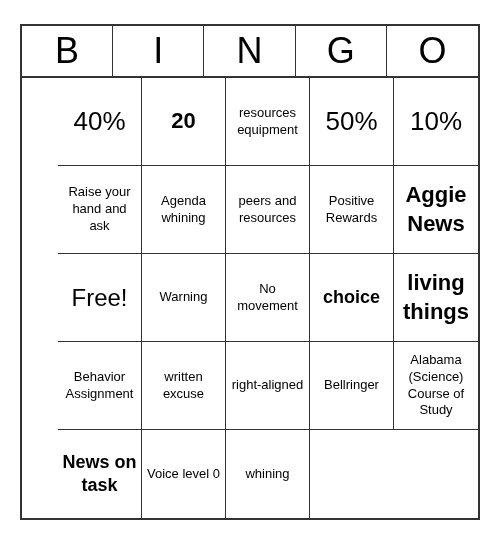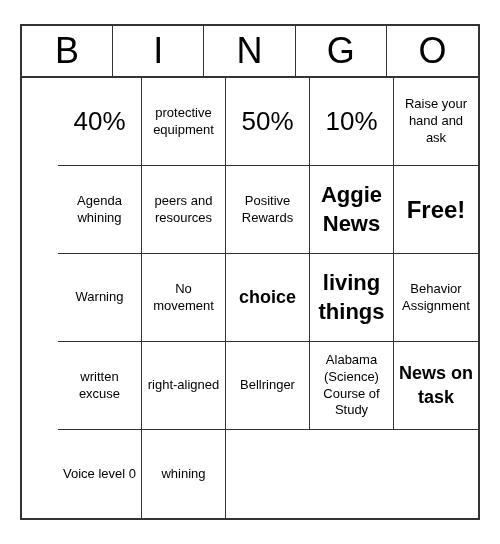--- a/index.html
+++ b/index.html
@@ -75,41 +75,42 @@
       font-weight: bold;
     }
 
     .bingo-cell.medium-text {
       font-size: 18px;
       font-weight: bold;
     }
 
     .bingo-cell.free {
       font-size: 24px;
-      font-weight: bold;
+      font-weight: normal;
     }
 
     .bingo-cell.pct {
       font-size: 26px;
     }
   </style>
 </head>
 <body>
 
 <div class="bingo-card">
   <div class="bingo-header">
   <div class="bingo-header-cell">B</div>
       <div class="bingo-header-cell">I</div>
       <div class="bingo-header-cell">N</div>
       <div class="bingo-header-cell">G</div>
       <div class="bingo-header-cell">O</div>
     </div>
   <div class="bingo-grid">
   <div class="bingo-cell pct">40%</div>
-      <div class="bingo-cell">protective equipment</div>
+      <div class="bingo-cell large-text">20</div>
+      <div class="bingo-cell">resources equipment</div>
       <div class="bingo-cell pct">50%</div>
       <div class="bingo-cell pct">10%</div>
       <div class="bingo-cell">Raise your hand and ask</div>
       <div class="bingo-cell">Agenda whining</div>
       <div class="bingo-cell">peers and resources</div>
       <div class="bingo-cell">Positive Rewards</div>
       <div class="bingo-cell large-text">Aggie News</div>
       <div class="bingo-cell free">Free!</div>
       <div class="bingo-cell">Warning</div>
       <div class="bingo-cell">No movement</div>

